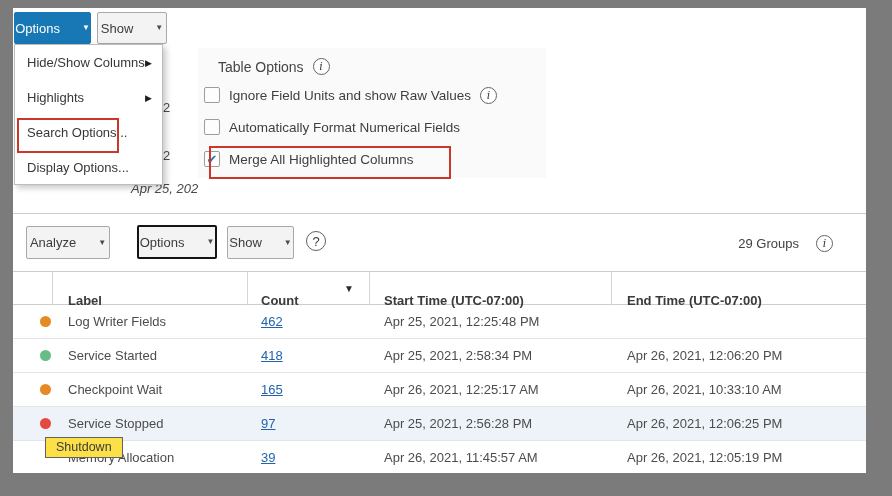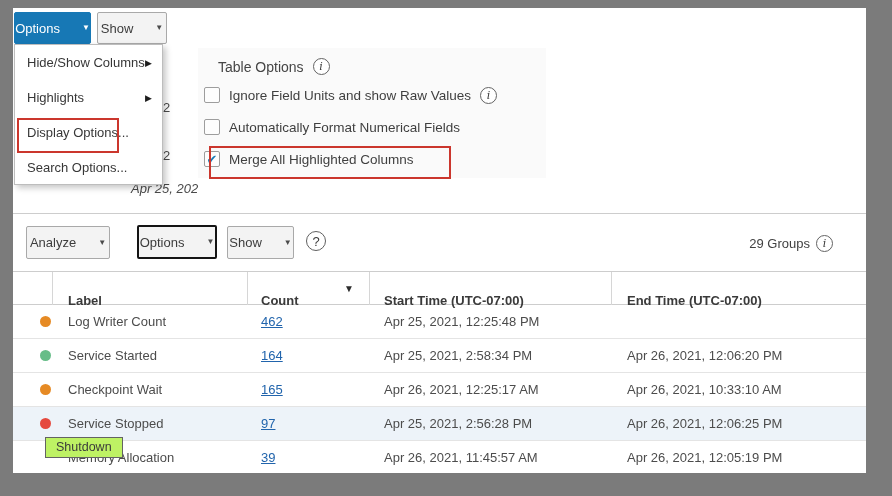--- a/index.html
+++ b/index.html
@@ -54,42 +54,42 @@
   }
 
   
   .lower{position:absolute;left:0;top:205px;width:853px;height:260px;background:#ffffff;
     border-top:1px solid #cdcdcd;overflow:hidden;box-sizing:border-box;}
   .help-icon{
     position:absolute;left:293px;top:17px;width:20px;height:20px;border:1.5px solid #5f5f5f;
     border-radius:50%;display:flex;align-items:center;justify-content:center;
     font-size:13px;color:#3c3c3c;box-sizing:border-box;cursor:pointer;background:#fff;
   }
-  .groups{position:absolute;right:33px;top:21px;display:flex;align-items:center;gap:6px;
+  .groups{position:absolute;right:33px;top:21px;display:flex;align-items:center;gap:17px;
     font-size:13px;color:#414141;}
 
   .thead{position:absolute;left:0;top:57px;width:853px;height:34px;
     border-top:1px solid #cdcdcd;border-bottom:1px solid #cdcdcd;box-sizing:border-box;background:#fff;}
   .th{position:absolute;top:12px;height:33px;line-height:33px;font-size:13px;font-weight:bold;color:#3a3a3a;cursor:pointer;}
   .th-sep{position:absolute;top:0;width:1px;height:33px;background:#d6d6d6;}
   .sort-arrow{position:absolute;left:331px;top:0;height:33px;line-height:33px;font-size:10px;color:#2c2c2c;}
 
   .trow{position:absolute;left:0;width:853px;height:34px;border-bottom:1px solid #e4e4e4;
     box-sizing:border-box;background:transparent;cursor:default;}
   .trow.hl{background:#edf3f9;}
   .dot{position:absolute;left:27px;top:11px;width:11px;height:11px;border-radius:50%;}
   .cell{position:absolute;top:0;height:33px;line-height:33px;font-size:13px;color:#4c4c4c;white-space:nowrap;}
   .cell.lbl{left:55px;}
   .cell.cnt{left:248px;color:#2164ac;text-decoration:underline;cursor:pointer;}
   .cell.st{left:371px;}
   .cell.en{left:614px;}
 
   
   .tooltip{
-    position:absolute;left:32px;top:429px;z-index:10;background:#bef264;border:1px solid #636363;
+    position:absolute;left:32px;top:429px;z-index:10;background:#fde047;border:1px solid #636363;
     padding:2px 10px 3px 10px;font-size:12.5px;color:#3b3b3b;white-space:nowrap;
   }
 </style>
 </head>
 <body>
 
 <div id="app">
   <div class="content">
 
     <div class="btn primary" style="left:1px;top:4px;width:77px;height:32px;">
@@ -108,24 +108,24 @@
     <div class="menu">
       <div class="menu-item">
         <span>Hide/Show Columns</span>
         <span class="subarrow">▶</span>
       </div>
       <div class="menu-item">
         <span>Highlights</span>
         <span class="subarrow">▶</span>
       </div>
       <div class="menu-item">
+        <span>Search Options...</span>
+      </div>
+      <div class="menu-item">
         <span>Display Options...</span>
-      </div>
-      <div class="menu-item">
-        <span>Search Options...</span>
       </div>
     </div>
 
     <div class="annot" style="left:4px;top:110px;width:102px;height:35px;"></div>
 
     <div class="panel">
       <div class="panel-title">
         <span>Table Options</span>
         <span class="info-icon">i</span>
       </div>
@@ -173,28 +173,28 @@
         <div class="th" style="left:55px;">Label</div>
         <div class="th" style="left:248px;">Count</div>
         <div class="sort-arrow">▼</div>
         <div class="th" style="left:371px;">Start Time (UTC-07:00)</div>
         <div class="th" style="left:614px;">End Time (UTC-07:00)</div>
       </div>
 
       <div>
           <div class="trow" style="top: 91px;">
             <span class="dot" style="background:#e68a24"></span>
-            <span class="cell lbl">Log Writer Count</span>
+            <span class="cell lbl">Log Writer Fields</span>
             <a class="cell cnt">462</a>
             <span class="cell st">Apr 25, 2021, 12:25:48 PM</span>
           </div>
           <div class="trow" style="top: 125px;">
             <span class="dot" style="background:#67bd88"></span>
             <span class="cell lbl">Service Started</span>
-            <a class="cell cnt">164</a>
+            <a class="cell cnt">418</a>
             <span class="cell st">Apr 25, 2021, 2:58:34 PM</span>
             <span class="cell en">Apr 26, 2021, 12:06:20 PM</span>
           </div>
           <div class="trow" style="top: 159px;">
             <span class="dot" style="background:#e68a24"></span>
             <span class="cell lbl">Checkpoint Wait</span>
             <a class="cell cnt">165</a>
             <span class="cell st">Apr 26, 2021, 12:25:17 AM</span>
             <span class="cell en">Apr 26, 2021, 10:33:10 AM</span>
           </div>

